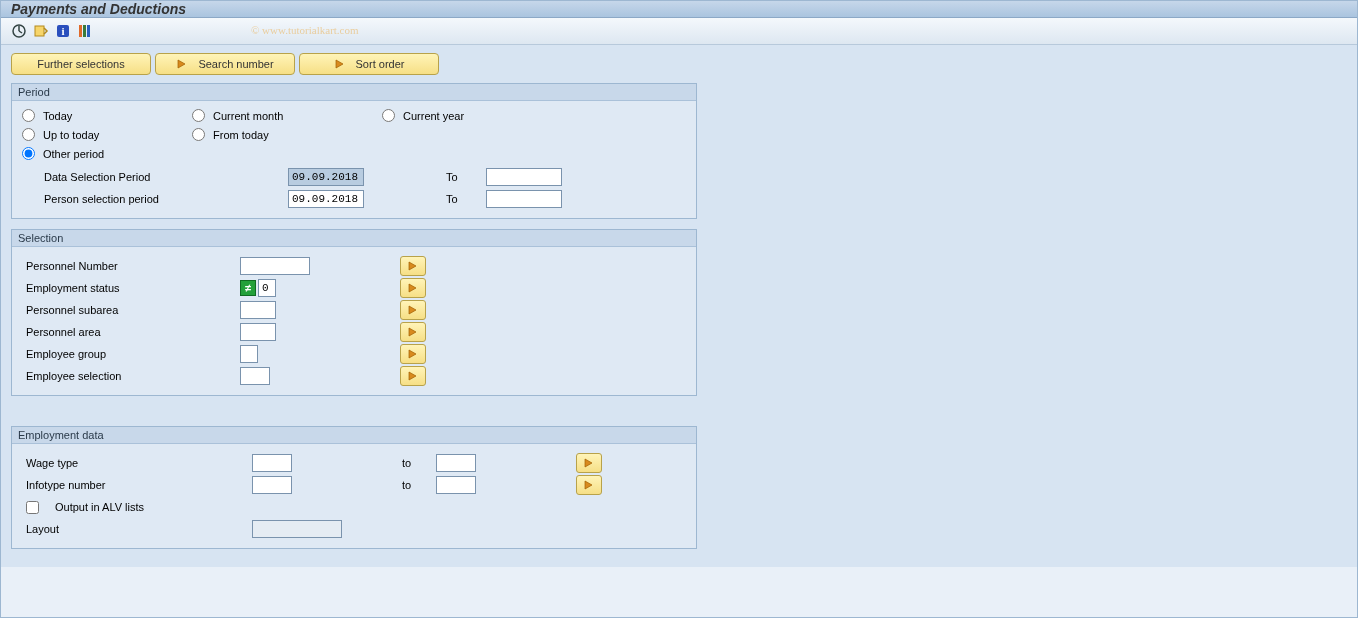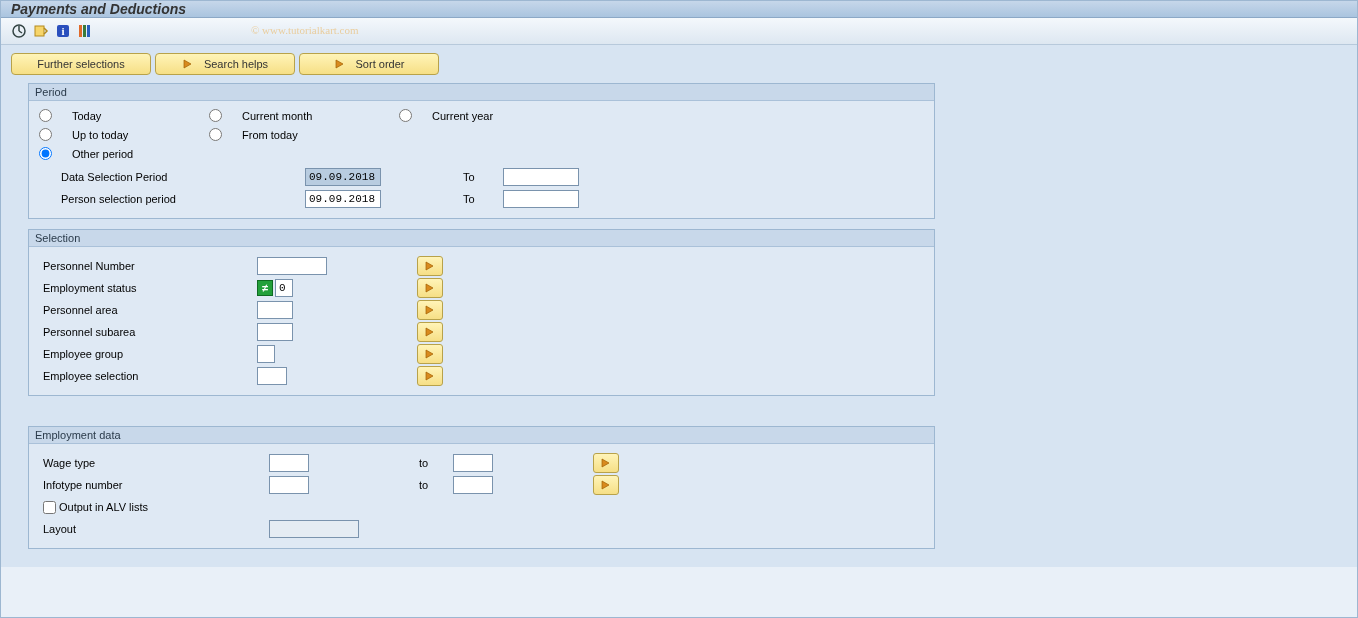--- a/index.html
+++ b/index.html
@@ -98,21 +98,21 @@
   
   .radio-grid {
     display: grid;
     grid-template-columns: 170px 190px 200px;
     row-gap: 6px;
     margin-bottom: 6px;
   }
   .radio-item {
     display: flex;
     align-items: center;
-    gap: 20px;
+    gap: 8px;
   }
   input[type=radio] { margin:0; }
   
   .row {
     display: flex;
     align-items: center;
     height: 22px;
   }
   .lbl1 { width: 230px; padding-left: 6px; }
   .lbl1.indent { padding-left: 22px; }
@@ -155,21 +155,21 @@
     border:1px solid #0f6b22;
     display:inline-flex; align-items:center; justify-content:center;
     color:#fff; font-weight:bold; font-size:11px; line-height:1;
   }
   
   .add-row { display:flex; align-items:center; height:22px; }
   .add-lbl { width: 230px; padding-left:4px; }
   .add-to-lbl { width: 144px; padding-left:110px; }
   .add-arrow-col { margin-left: 100px; }
   input[type=checkbox]{margin:0;}
-  .group-wrap { width: 907px; margin-left: 17px; }
+  .group-wrap { width: 686px; }
 </style>
 </head>
 <body>
 
 <div class="outer">
 
   <div class="title-bar">Payments and Deductions</div>
 
   <div class="toolbar">
     <span>
@@ -204,21 +204,21 @@
   <div class="content">
 
     <div class="action-row">
       <div class="yellow-btn">
         <span>Further selections</span>
       </div>
       <div class="yellow-btn">
         <svg class="arrow" viewBox="0 0 12 12">
             <path d="M2 2 L9 6 L2 10 Z" fill="#d88a1e" stroke="#a15f00" stroke-width="0.7"></path>
           </svg>
-        <span>Search helps</span>
+        <span>Search number</span>
       </div>
       <div class="yellow-btn">
         <svg class="arrow" viewBox="0 0 12 12">
             <path d="M2 2 L9 6 L2 10 Z" fill="#d88a1e" stroke="#a15f00" stroke-width="0.7"></path>
           </svg>
         <span>Sort order</span>
       </div>
     </div>
 
     <div class="group-wrap">
@@ -291,32 +291,32 @@
             <span class="neq-icon">≠</span>
             <input class="txt w-tiny" value="0" style="">
           </div>
           <div class="sel-arrow-col"><div class="arrow-btn">
                   <svg viewBox="0 0 12 12">
                     <path d="M2 2 L9 6 L2 10 Z" fill="#d88a1e" stroke="#a15f00" stroke-width="0.7"></path>
                   </svg>
                 </div></div>
         </div>
         <div class="sel-row">
+          <div class="sel-lbl">Personnel subarea</div>
+          <div class="sel-inp">
+                <input class="txt w-med" value="" style="">
+              </div>
+          <div class="sel-arrow-col"><div class="arrow-btn">
+                  <svg viewBox="0 0 12 12">
+                    <path d="M2 2 L9 6 L2 10 Z" fill="#d88a1e" stroke="#a15f00" stroke-width="0.7"></path>
+                  </svg>
+                </div></div>
+        </div>
+        <div class="sel-row">
           <div class="sel-lbl">Personnel area</div>
-          <div class="sel-inp">
-                <input class="txt w-med" value="" style="">
-              </div>
-          <div class="sel-arrow-col"><div class="arrow-btn">
-                  <svg viewBox="0 0 12 12">
-                    <path d="M2 2 L9 6 L2 10 Z" fill="#d88a1e" stroke="#a15f00" stroke-width="0.7"></path>
-                  </svg>
-                </div></div>
-        </div>
-        <div class="sel-row">
-          <div class="sel-lbl">Personnel subarea</div>
           <div class="sel-inp">
                 <input class="txt w-med" value="" style="">
               </div>
           <div class="sel-arrow-col"><div class="arrow-btn">
                   <svg viewBox="0 0 12 12">
                     <path d="M2 2 L9 6 L2 10 Z" fill="#d88a1e" stroke="#a15f00" stroke-width="0.7"></path>
                   </svg>
                 </div></div>
         </div>
         <div class="sel-row">
@@ -365,21 +365,21 @@
           <input class="txt w-cur" value="" style="">
           <div class="add-to-lbl">to</div>
           <input class="txt w-cur" value="" style="">
           <div class="add-arrow-col"><div class="arrow-btn">
                   <svg viewBox="0 0 12 12">
                     <path d="M2 2 L9 6 L2 10 Z" fill="#d88a1e" stroke="#a15f00" stroke-width="0.7"></path>
                   </svg>
                 </div></div>
         </div>
         <div class="add-row">
-          <label style="display:flex;align-items:center;gap:3px;padding-left:4px;">
+          <label style="display:flex;align-items:center;gap:16px;padding-left:4px;">
             <input type="checkbox" style="">
             <span>Output in ALV lists</span>
           </label>
         </div>
         <div class="add-row">
           <div class="add-lbl">Layout</div>
           <input class="txt w-lay ro" readonly="" value="" style="">
         </div>
       </div>
     </div>

